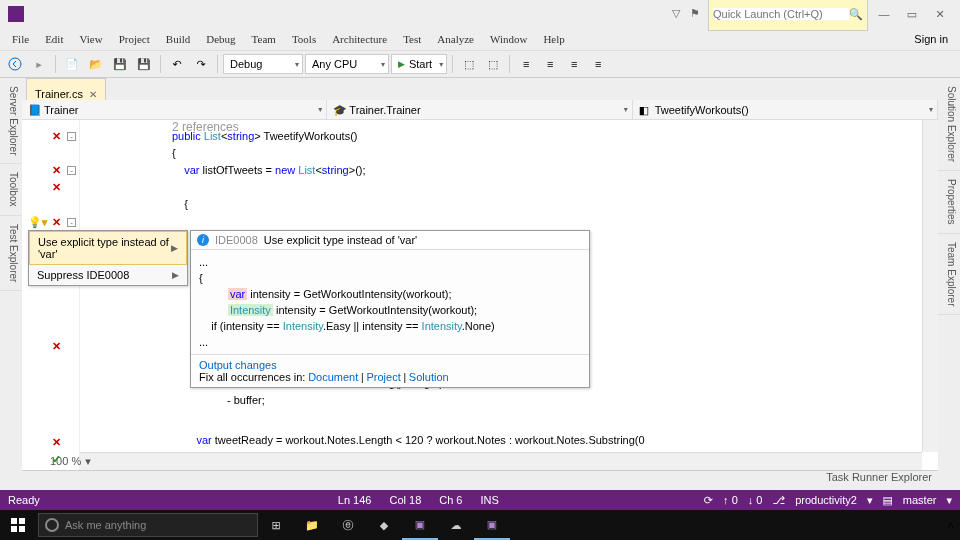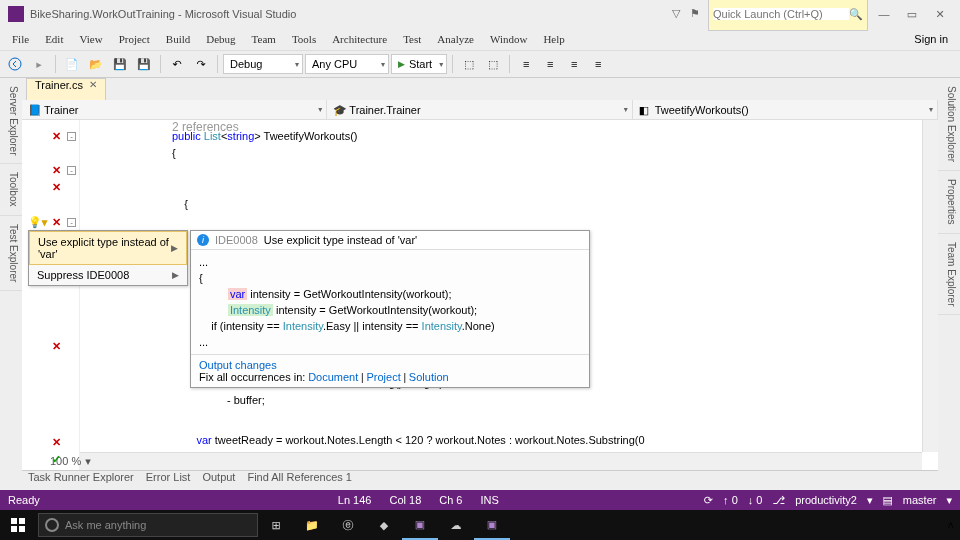--- a/index.html
+++ b/index.html
@@ -23,21 +23,21 @@
 .toolbar .startbtn { height:20px; border:1px solid #ccc; background:#fff; padding:0 14px 0 6px; display:flex; align-items:center; gap:4px; position:relative; }
 .toolbar .startbtn::after { content:"▾"; position:absolute; right:3px; font-size:8px; color:#666; }
 .toolbar .startbtn .tri { color:#388a34; font-size:9px; }
 .workspace { position:absolute; top:78px; left:0; right:0; bottom:50px; background:#fff; display:flex; }
 .leftrail { width:22px; background:#eee; display:flex; flex-direction:column; }
 .leftrail .tab { writing-mode:vertical-rl; padding:8px 3px; color:#555; font-size:10px; border-bottom:1px solid #ddd; }
 .rightrail { width:22px; background:#eee; display:flex; flex-direction:column; }
 .rightrail .tab { writing-mode:vertical-rl; padding:8px 3px; color:#555; font-size:10px; border-bottom:1px solid #ddd; }
 .editor { flex:1; display:flex; flex-direction:column; background:#fff; }
 .tabwell { height:22px; background:#eee; display:flex; align-items:flex-end; padding-left:4px; }
-.filetab { height:22px; background:#fff4ce; border:1px solid #ccc; border-bottom:none; padding:0 8px; display:flex; align-items:flex-start; gap:6px; }
+.filetab { height:22px; background:#fff4ce; border:1px solid #ccc; border-bottom:none; padding:0 8px; display:flex; align-items:flex-end; gap:6px; }
 .filetab .close { font-size:10px; color:#666; }
 .navbar { height:20px; background:#f5f5f5; border-bottom:1px solid #ddd; display:flex; }
 .navbar .drop { flex:1; border-right:1px solid #ddd; padding:0 6px; display:flex; align-items:center; gap:4px; position:relative; }
 .navbar .drop::after { content:"▾"; position:absolute; right:4px; font-size:8px; color:#666; }
 .navbar .ic { width:12px; height:12px; }
 .code { flex:1; position:relative; font-family:Consolas,monospace; font-size:13px; overflow:hidden; background:#fff; }
 .gutter { position:absolute; left:0; top:0; bottom:0; width:58px; border-right:1px solid #eee; }
 .gline { position:absolute; left:0; width:58px; height:17px; display:flex; align-items:center; }
 .gline .fold { position:absolute; right:4px; width:9px; height:9px; border:1px solid #999; background:#fff; font-size:8px; line-height:7px; text-align:center; color:#666; }
 .gline .mk { position:absolute; left:30px; font-size:11px; font-weight:bold; }
@@ -55,40 +55,39 @@
 .lightmenu .row.sel { background:#fff4ce; border:1px solid #e5c365; }
 .lightmenu .arrow { font-size:9px; color:#666; }
 .preview { position:absolute; left:168px; top:110px; background:#fdfdfd; border:1px solid #999; box-shadow:1px 1px 3px rgba(0,0,0,0.2); width:400px; z-index:9; }
 .preview .hdr { background:#fff; border-bottom:1px solid #ddd; padding:3px 6px; display:flex; align-items:center; gap:6px; font-size:10px; }
 .preview .hdr .iicon { width:12px; height:12px; border-radius:50%; background:#1e88e5; color:#fff; font-size:9px; text-align:center; line-height:12px; font-style:italic; }
 .preview .code2 { font-family:Consolas,monospace; font-size:12px; padding:4px 8px; white-space:pre; line-height:16px; }
 .preview .code2 .del { background:#f8d0d0; padding:0 2px; }
 .preview .code2 .add { background:#d0f0d0; padding:0 2px; }
 .preview .ftr { border-top:1px solid #ddd; padding:4px 8px; font-size:10px; }
 .preview .ftr a { color:#06c; text-decoration:none; }
-.bottomtabs { height:20px; background:#eee; border-top:1px solid #ccc; display:flex; align-items:flex-start; padding:0 6px; gap:12px; font-size:10px; color:#555; }
+.bottomtabs { height:20px; background:#eee; border-top:1px solid #ccc; display:flex; align-items:flex-end; padding:0 6px; gap:12px; font-size:10px; color:#555;flex-direction:column; }
 .zoom { position:absolute; left:22px; bottom:0; height:18px; font-size:10px; color:#555; padding:0 6px; display:flex; align-items:center; gap:4px; }
 .scrollv { position:absolute; right:0; top:0; bottom:18px; width:16px; background:#f0f0f0; border-left:1px solid #ddd; }
 .scrollh { position:absolute; left:58px; right:16px; bottom:0; height:18px; background:#f0f0f0; border-top:1px solid #ddd; }
 .statusbar { position:absolute; bottom:30px; left:0; right:0; height:20px; background:#68217a; color:#fff; display:flex; align-items:center; padding:0 8px; font-size:10px; gap:18px; }
 .statusbar .right { margin-left:auto; display:flex; align-items:center; gap:10px; }
 .taskbar { position:absolute; bottom:0; left:0; right:0; height:30px; background:#101010; display:flex; align-items:center; }
 .taskbar .winbtn2 { width:36px; height:30px; display:flex; align-items:center; justify-content:center; color:#fff; }
 .taskbar .cortana { width:220px; height:24px; background:#222; border:1px solid #444; margin-left:2px; display:flex; align-items:center; padding:0 6px; color:#888; gap:6px; }
 .taskbar .cortana .ring { width:14px; height:14px; border:2px solid #888; border-radius:50%; }
 .taskbar .tbicon { width:36px; height:30px; display:flex; align-items:center; justify-content:center; color:#ccc; }
 .taskbar .tray { margin-left:auto; display:flex; align-items:center; padding:0 6px; gap:8px; }
 svg { display:block; }
 </style>
 </head>
 <body>
 
 <div class="titlebar">
   <div class="vslogo"></div>
-  <div class="title">BikeSharing.WorkOutTraining - Microsoft Visual Studio</div>
   <div class="right">
     <span class="icon">▽</span>
     <span class="icon">⚑</span>
     <div class="quicklaunch">
       <input placeholder="Quick Launch (Ctrl+Q)" style="">
       <span style="color:#888">🔍</span>
     </div>
     <div class="winbtn">―</div>
     <div class="winbtn">▭</div>
     <div class="winbtn">✕</div>
@@ -203,20 +202,21 @@
             <span class="mk mk-red">✕</span>
           </div>
         <div class="gline" style="top:331px">
             <span class="mk mk-green">✓</span>
           </div>
       </div>
 
       <div class="ref" style="top:0">2 references</div>
       <div class="cline" style="top:10px;left:150px"><span class="k">public </span><span class="t">List</span><span>&lt;</span><span class="k">string</span><span>&gt; TweetifyWorkouts()</span></div>
       <div class="cline" style="top:27px;left:150px">{</div>
+      <div class="cline" style="top:44px;left:150px"><span class="k">    var </span><span>listOfTweets = </span><span class="k">new </span><span class="t">List</span><span>&lt;</span><span class="k">string</span><span>&gt;();</span></div>
       <div class="cline" style="top:78px;left:150px">    {</div>
       <div class="cline" style="top:112px;left:150px"><span class="t">                                                     tensity</span><span>.None)</span></div>
       <div class="cline" style="top:240px;left:150px">                                               ring().Length +</div>
       <div class="cline" style="top:257px;left:150px">                  workout.Duration.Minutes.ToString().Length)</div>
       <div class="cline" style="top:274px;left:150px">                  - buffer;</div>
       <div class="cline" style="top:314px;left:150px"><span class="k">        var </span><span>tweetReady = workout.Notes.Length &lt; 120 ? workout.Notes : workout.Notes.Substring(0</span></div>
       <div class="cline" style="top:331px;left:150px"><span>        listOfTweets.Add(</span><span class="k">string</span><span>.Format(</span><span class="s">"{0} mi/{1} min : {2}"</span><span>,</span></div>
 
       <div class="lightmenu">
         <div class="row sel">

